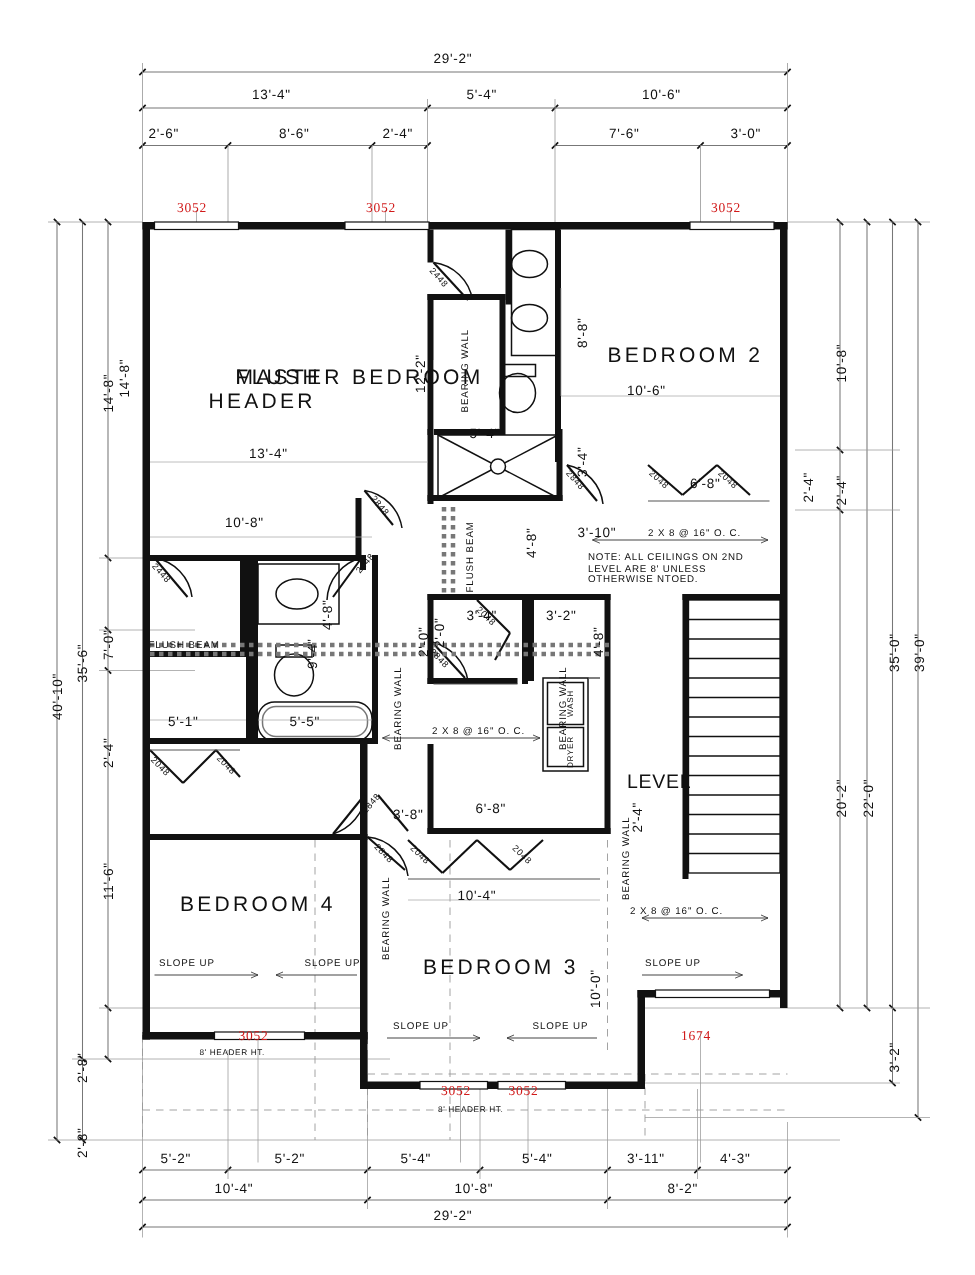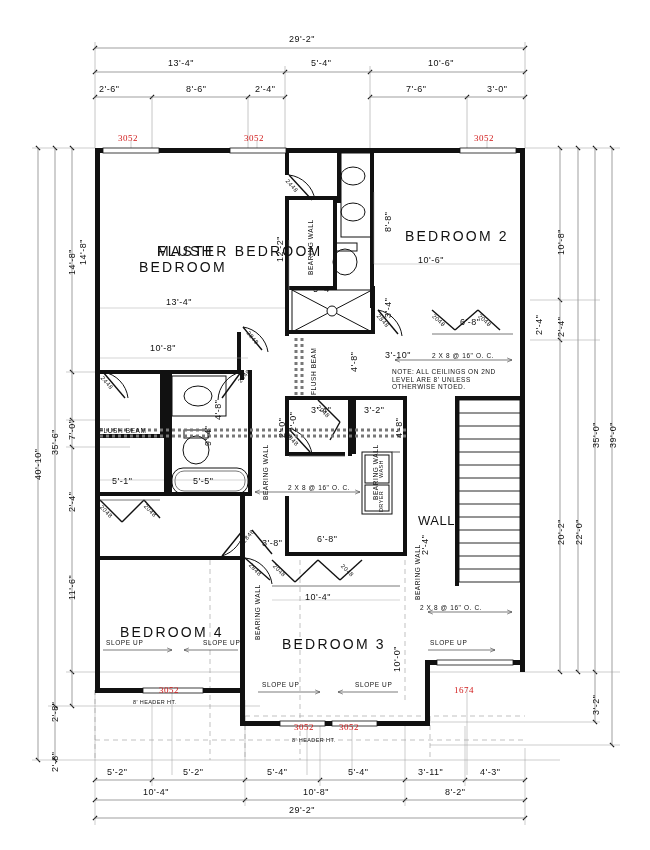--- a/index.html
+++ b/index.html
@@ -378,26 +378,26 @@
 <div class="lbl red" style="left:294px;top:722px;">3052</div>
 <div class="lbl red" style="left:339px;top:722px;">3052</div>
 <div class="lbl red" style="left:454px;top:685px;">1674</div>
 
 <div class="lbl tiny2" style="left:133px;top:699px;">8' HEADER HT.</div>
 <div class="lbl tiny2" style="left:292px;top:737px;">8' HEADER HT.</div>
 
 <div class="lbl room" style="left:157px;top:243px;width:0;white-space:nowrap;text-indent:0;">MASTER BEDROOM</div>
 <div class="lbl room" style="left:157px;top:243px;">
   <span style="display:block;">FLUSH</span>
-  <span style="display:block;margin-left:-18px;">BEDROOM</span>
+  <span style="display:block;margin-left:-18px;">HEADER</span>
 </div>
 <div class="lbl room" style="left:405px;top:228px;">BEDROOM 2</div>
 <div class="lbl room" style="left:282px;top:636px;">BEDROOM 3</div>
-<div class="lbl room" style="left:120px;top:624px;">BEDROOM 4</div>
-<div class="lbl" style="left:418px;top:513px;font-size:13px;letter-spacing:0.5px;">WALL</div>
+<div class="lbl room" style="left:120px;top:594px;">BEDROOM 4</div>
+<div class="lbl" style="left:418px;top:513px;font-size:13px;letter-spacing:0.5px;">LEVEL</div>
 
 <div class="lbl dim" style="left:166px;top:297px;">13'-4"</div>
 <div class="lbl dim" style="left:150px;top:343px;">10'-8"</div>
 <div class="lbl dim" style="left:418px;top:255px;">10'-6"</div>
 <div class="lbl dim" style="left:305px;top:592px;">10'-4"</div>
 
 <div class="lbl dim rot90" style="left:78px;top:265px;">14'-8"</div>
 <div class="lbl dim rot90" style="left:275px;top:262px;">12'-2"</div>
 <div class="lbl dim rot90" style="left:383px;top:232px;">8'-8"</div>
 <div class="lbl dim rot90" style="left:392px;top:672px;">10'-0"</div>

